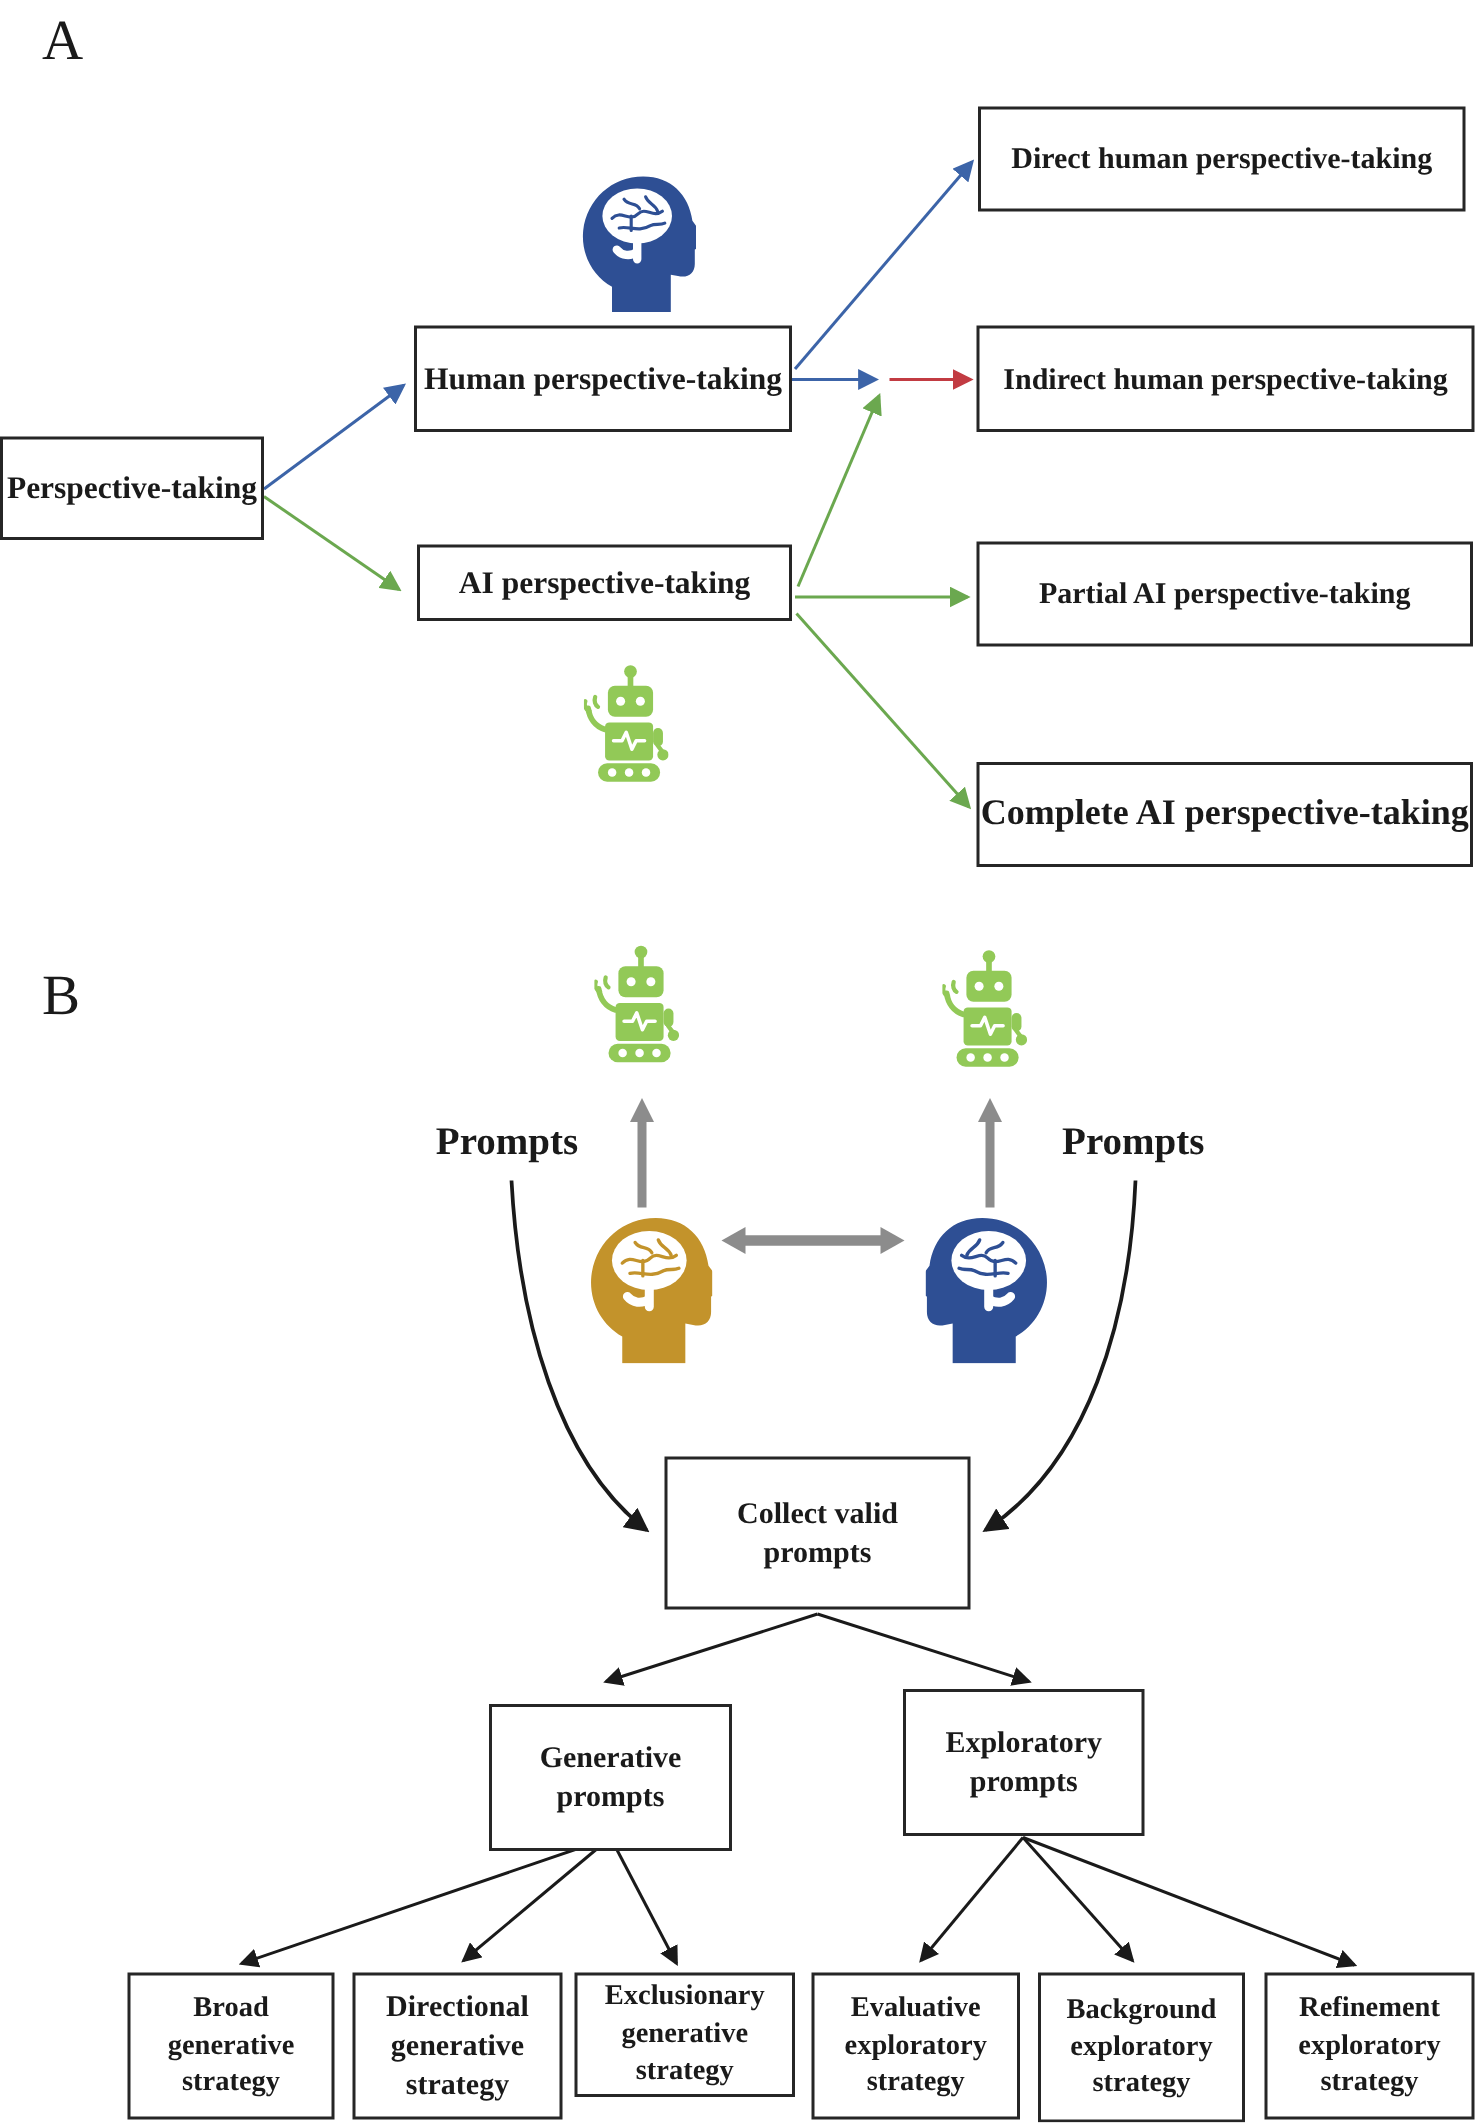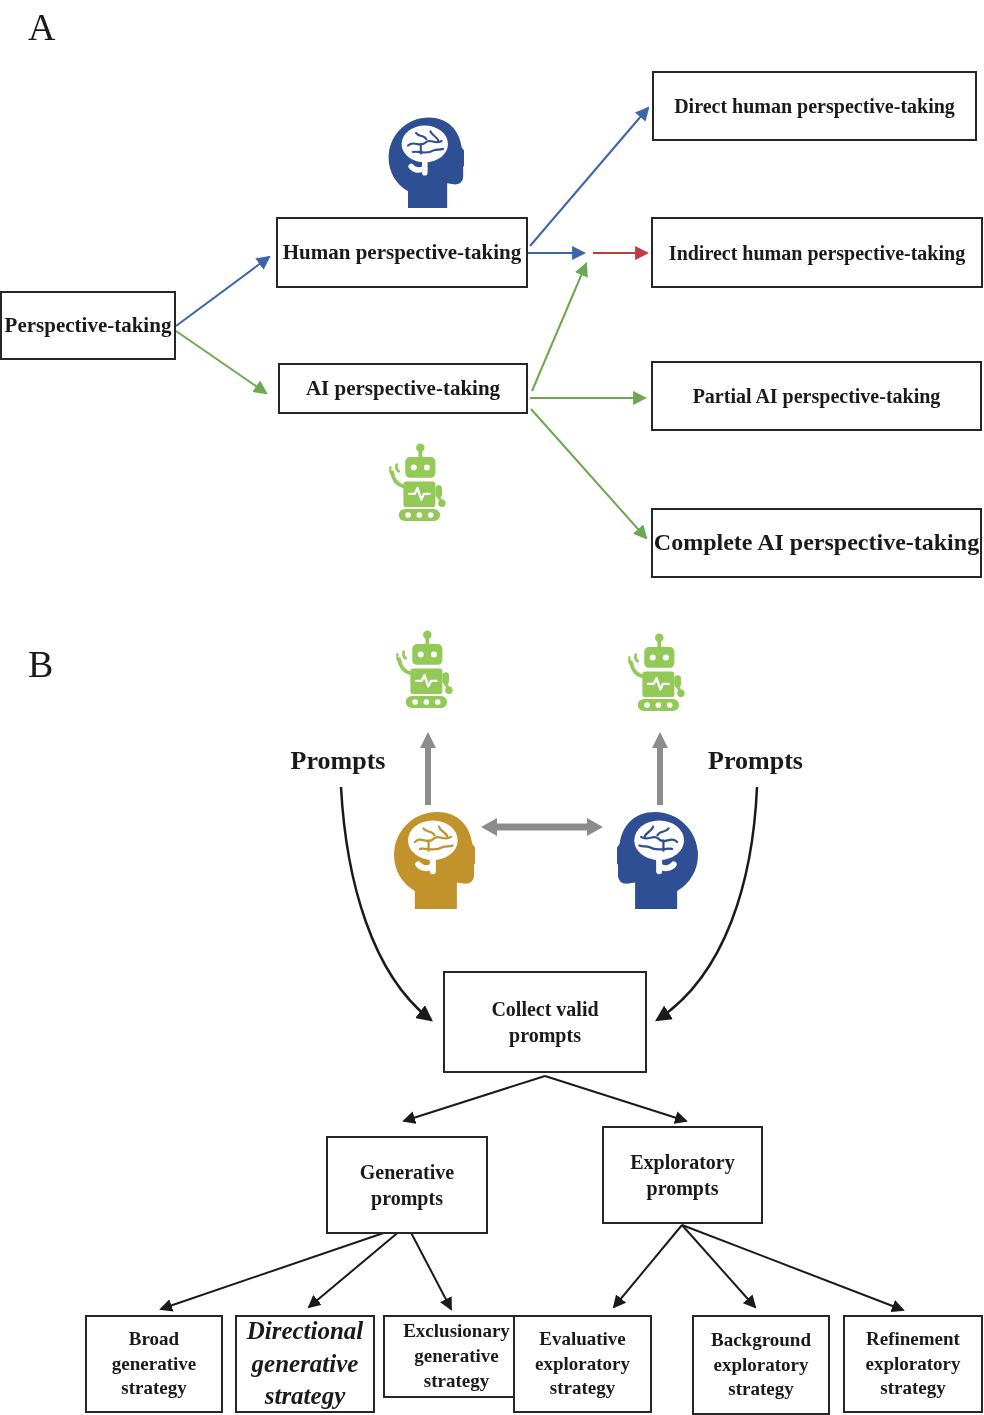--- a/index.html
+++ b/index.html
@@ -151,19 +151,19 @@
     </svg>
 
   <div class="prompts-label" style="left:278px;top:748px;width:120px;">Prompts</div>
   <div class="prompts-label" style="left:698px;top:748px;width:115px;">Prompts</div>
 
   <div class="node" style="left:443px;top:971px;width:204px;height:102px;font-size:20px;padding:0 32px;">Collect valid prompts</div>
   <div class="node" style="left:326px;top:1126px;width:162px;height:98px;font-size:20px;padding:0 22px;margin-top:10px;">Generative prompts</div>
   <div class="node" style="left:602px;top:1126px;width:161px;height:98px;font-size:20px;padding:0 18px;">Exploratory prompts</div>
 
   <div class="node" style="left:85px;top:1315px;width:138px;height:98px;font-size:19px;padding:4px 10px;">Broad generative strategy</div>
-  <div class="node" style="left:235px;top:1315px;width:140px;height:98px;font-size:25px;padding:0 8px;font-style:italic;">Directional generative strategy</div>
+  <div class="node" style="left:235px;top:1315px;width:140px;height:98px;font-size:20px;padding:0 8px;">Directional generative strategy</div>
   <div class="node" style="left:383px;top:1315px;width:147px;height:83px;font-size:19px;padding:0 6px;">Exclusionary generative strategy</div>
-  <div class="node" style="left:513px;top:1315px;width:139px;height:98px;font-size:19px;padding:0 13px;">Evaluative exploratory strategy</div>
+  <div class="node" style="left:541px;top:1315px;width:139px;height:98px;font-size:19px;padding:0 13px;">Evaluative exploratory strategy</div>
   <div class="node" style="left:692px;top:1315px;width:138px;height:100px;font-size:19px;padding:0 6px;">Background exploratory strategy</div>
   <div class="node" style="left:843px;top:1315px;width:140px;height:98px;font-size:19px;padding:0 8px;">Refinement exploratory strategy</div>
 
 </div>
 
 </body></html>

